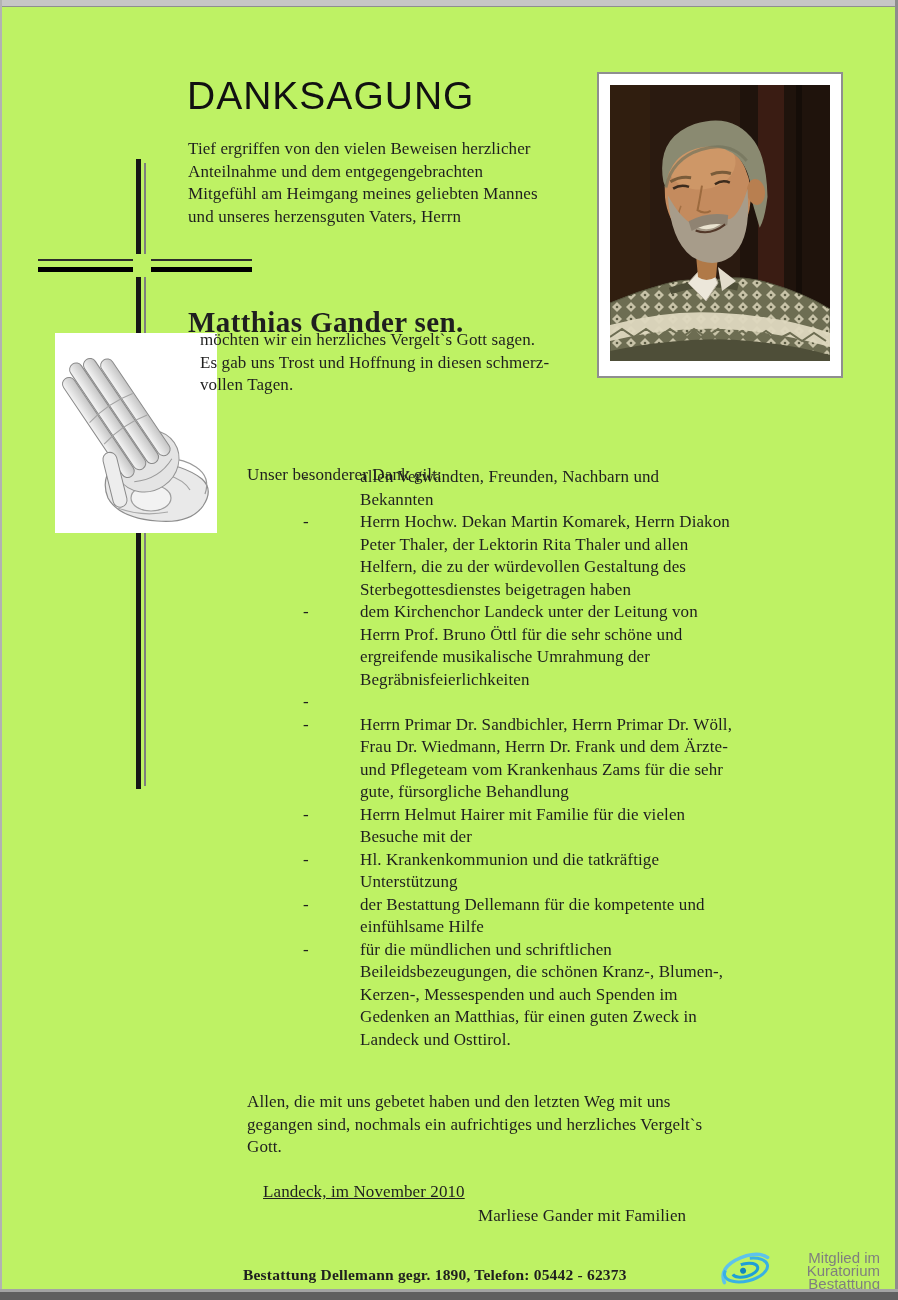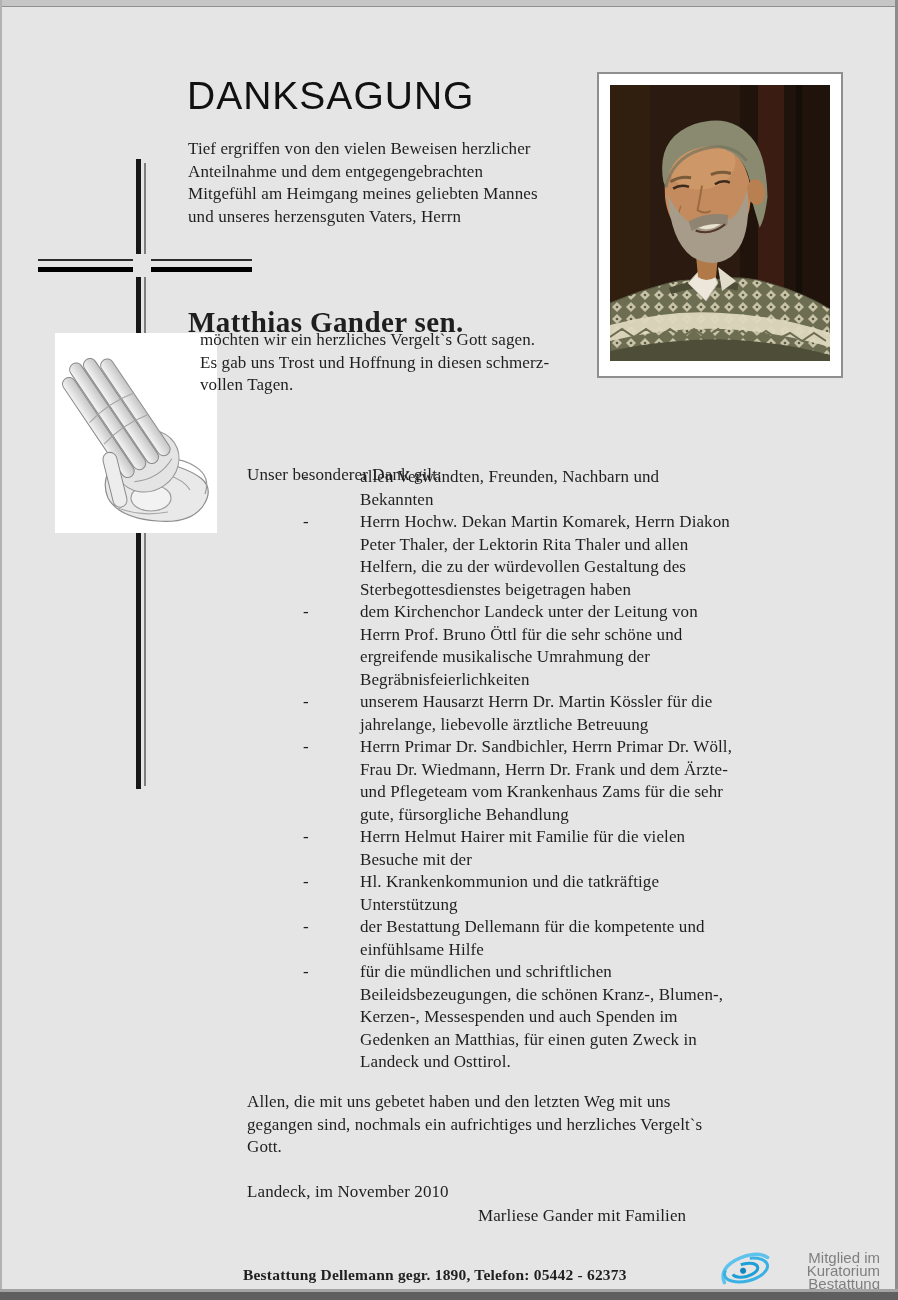--- a/index.html
+++ b/index.html
@@ -1,36 +1,36 @@
 <!DOCTYPE html>
 <html><head>
 <meta charset="utf-8">
 <style>
   html,body{margin:0;padding:0;background:#ffffff;}
-  .page{position:relative;width:898px;height:1300px;background:#e5e5e5;overflow:hidden;
+  .page{position:relative;width:898px;height:1300px;background:#bef264;overflow:hidden;
         font-family:"Liberation Serif", serif;color:#1f1f1f;}
   .abs{position:absolute;margin:0;}
   
   .b-top{left:0;top:0;width:898px;height:6px;background:#c6c6c6;z-index:9;}
   .b-top2{left:0;top:6px;width:898px;height:1px;background:#8f8f8f;z-index:9;}
   .b-left{left:0;top:0;width:2px;height:1300px;background:#b2b2b2;z-index:9;}
   .b-right{left:895px;top:0;width:3px;height:1300px;background:#8d8d8d;z-index:9;}
   .b-bot1{left:0;top:1289px;width:898px;height:3px;background:#a3a3a3;z-index:9;}
   .b-bot2{left:0;top:1292px;width:898px;height:8px;background:#5f5f5f;z-index:9;}
   
   .title{left:187px;top:74px;font-family:"Liberation Sans",sans-serif;font-size:39px;
          font-weight:400;letter-spacing:1px;color:#111;z-index:3;}
   
   .txt{font-size:17px;line-height:22.5px;white-space:pre-line;z-index:3;letter-spacing:0.1px;}
   .intro{left:188px;top:138px;}
   .name{left:188px;top:281px;font-size:29px;font-weight:bold;letter-spacing:0.4px;z-index:3;margin-top:25px;}
   .aftername{left:200px;top:329px;}
   .dank{left:247px;top:424px;margin-top:40px;}
   .closing{left:247px;top:1091px;}
-  .dateline{left:247px;top:1181px;}
+  .dateline{left:263px;top:1181px;text-decoration:underline;}
   .signature{left:478px;top:1205px;}
   
   .list{left:303px;top:466px;width:520px;z-index:3;}
   .li{display:flex;align-items:flex-start;}
   .dash{flex:0 0 57px;font-size:17px;line-height:22.5px;}
   .litext{flex:1;font-size:17px;line-height:22.5px;white-space:pre-line;letter-spacing:0.1px;}
   
   .cross{background:#161616;z-index:1;}
   .vthick1{left:136px;top:159px;width:5px;height:95px;}
   .vthick2{left:136px;top:277px;width:5px;height:512px;}
@@ -176,22 +176,20 @@
     </div>
       <div class="li">
       <span class="dash">-</span>
       <span class="litext">dem Kirchenchor Landeck unter der Leitung von
 Herrn Prof. Bruno Öttl für die sehr schöne und
 ergreifende musikalische Umrahmung der
 Begräbnisfeierlichkeiten</span>
     </div>
       <div class="li">
       <span class="dash">-</span>
-      <span class="litext">unserem Hausarzt Herrn Dr. Martin Kössler für die
-jahrelange, liebevolle ärztliche Betreuung</span>
     </div>
       <div class="li">
       <span class="dash">-</span>
       <span class="litext">Herrn Primar Dr. Sandbichler, Herrn Primar Dr. Wöll,
 Frau Dr. Wiedmann, Herrn Dr. Frank und dem Ärzte-
 und Pflegeteam vom Krankenhaus Zams für die sehr
 gute, fürsorgliche Behandlung</span>
     </div>
       <div class="li">
       <span class="dash">-</span>

